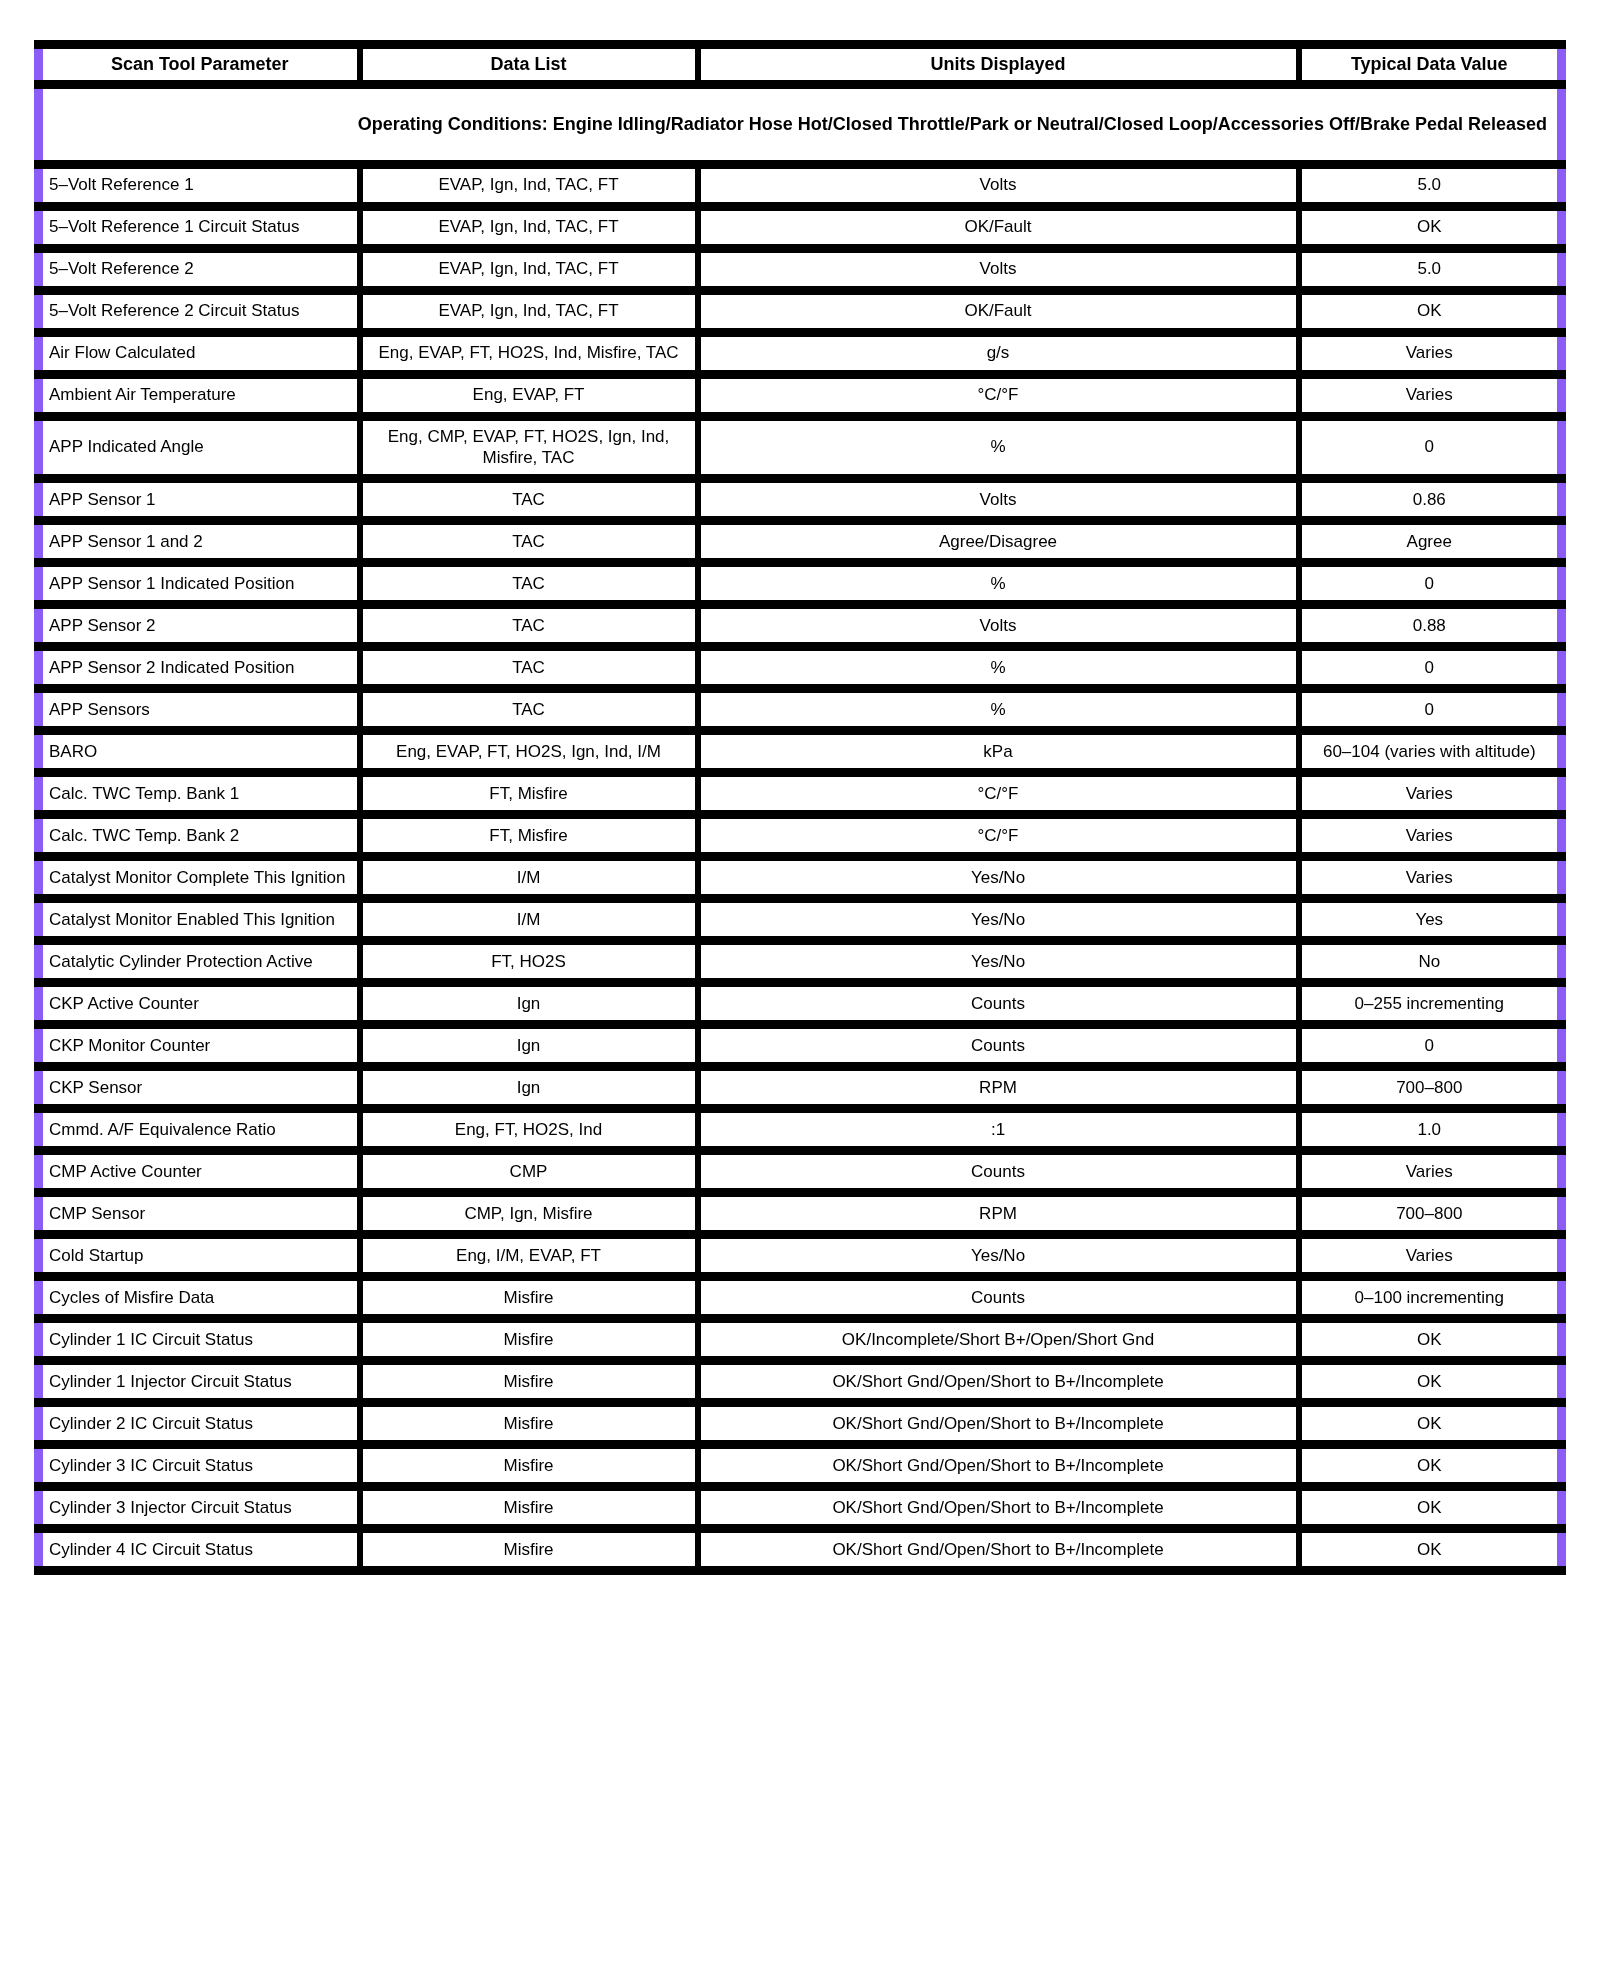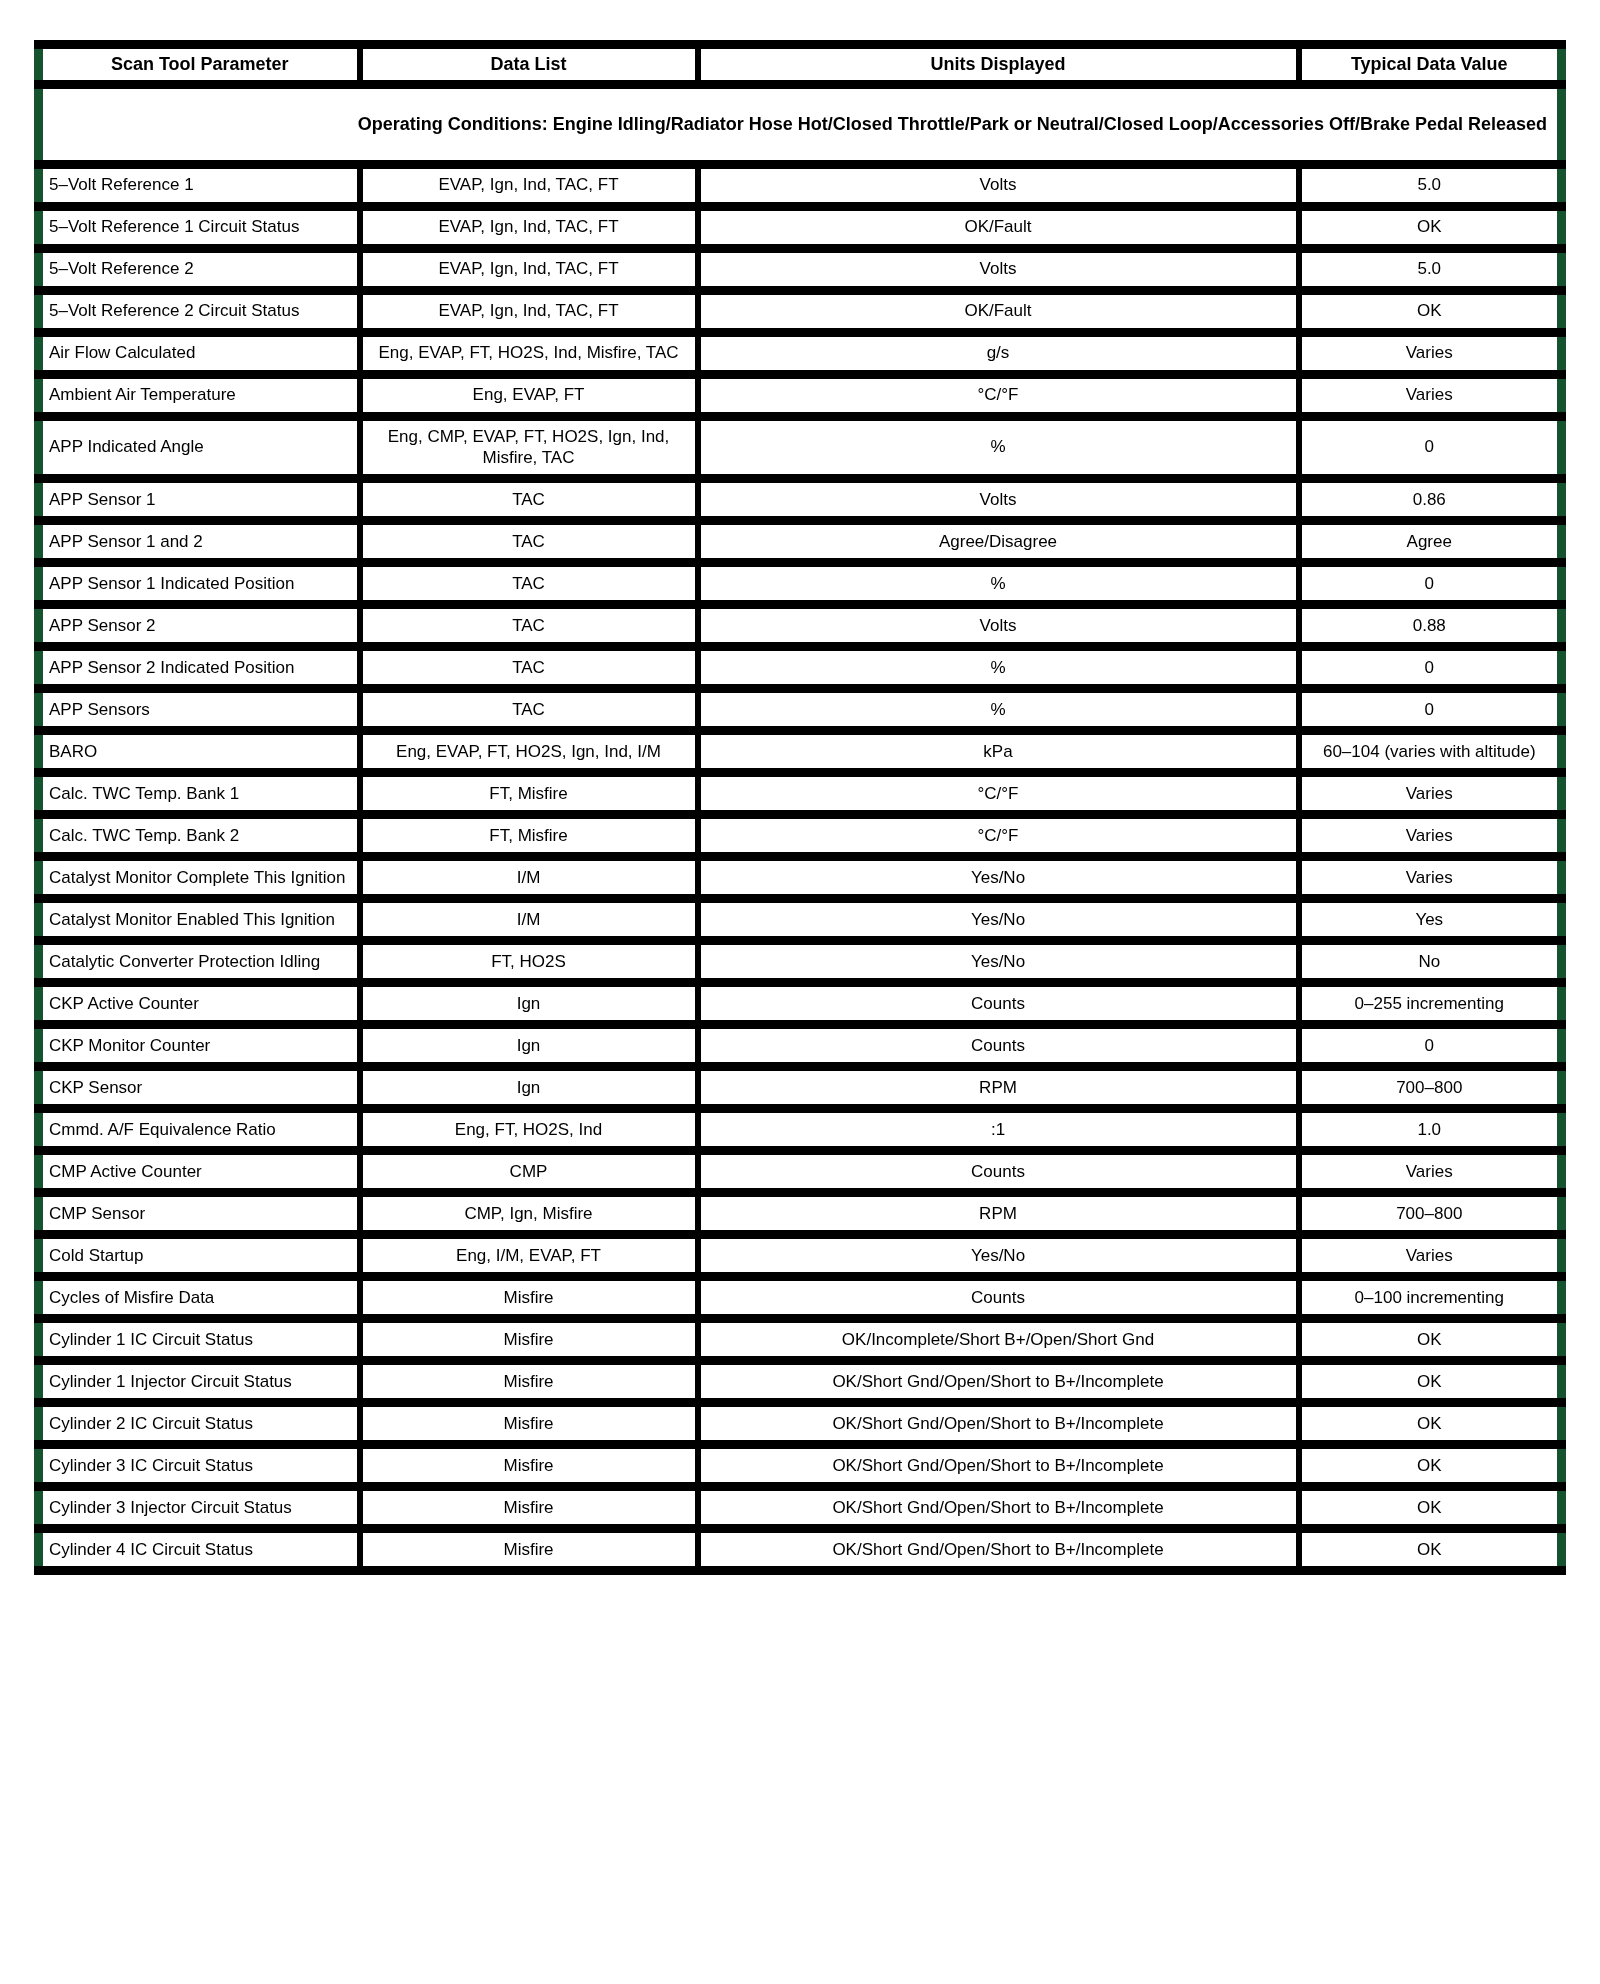--- a/index.html
+++ b/index.html
@@ -13,21 +13,21 @@
   body {
     width: 1600px;
     height: 1984px;
     overflow: hidden;
   }
   table.scan-table {
     border-collapse: collapse;
     table-layout: fixed;
     width: 1523px;
     margin: 40px 0 0 34px;
-    border: 9px solid #14532d;
+    border: 9px solid #8b5cf6;
   }
   th, td {
     border: 6px solid #000;
     border-top-width: 9px;
     border-bottom-width: 9px;
     vertical-align: middle;
     overflow: hidden;
   }
   th {
     font-size: 18px;
@@ -183,21 +183,21 @@
         <td class="c-center">Yes/No</td>
         <td class="c-center">Varies</td>
       </tr>
       <tr>
         <td class="c-param">Catalyst Monitor Enabled This Ignition</td>
         <td class="c-center">I/M</td>
         <td class="c-center">Yes/No</td>
         <td class="c-center">Yes</td>
       </tr>
       <tr>
-        <td class="c-param">Catalytic Converter Protection Idling</td>
+        <td class="c-param">Catalytic Cylinder Protection Active</td>
         <td class="c-center">FT, HO2S</td>
         <td class="c-center">Yes/No</td>
         <td class="c-center">No</td>
       </tr>
       <tr>
         <td class="c-param">CKP Active Counter</td>
         <td class="c-center">Ign</td>
         <td class="c-center">Counts</td>
         <td class="c-center">0–255 incrementing</td>
       </tr>

